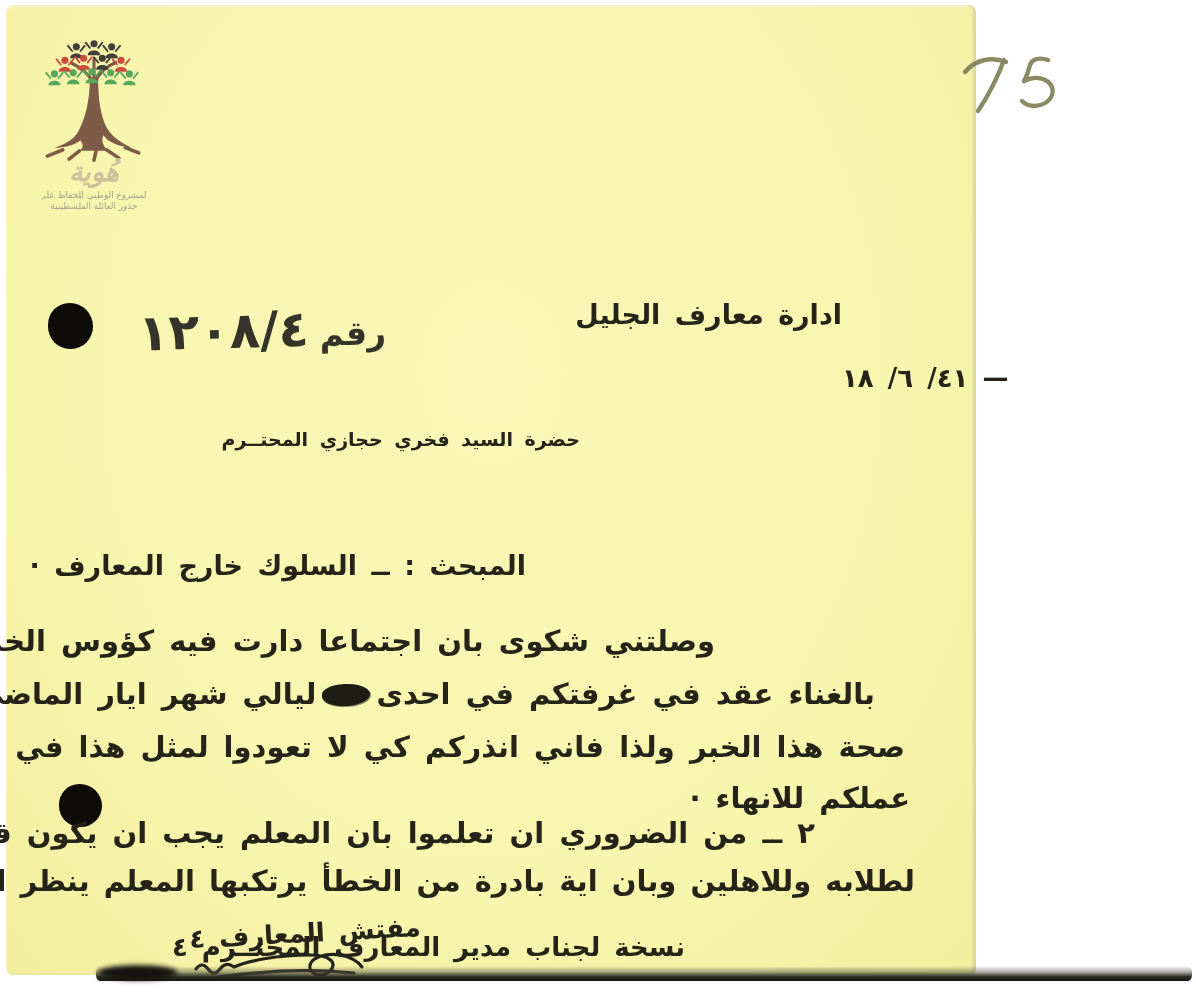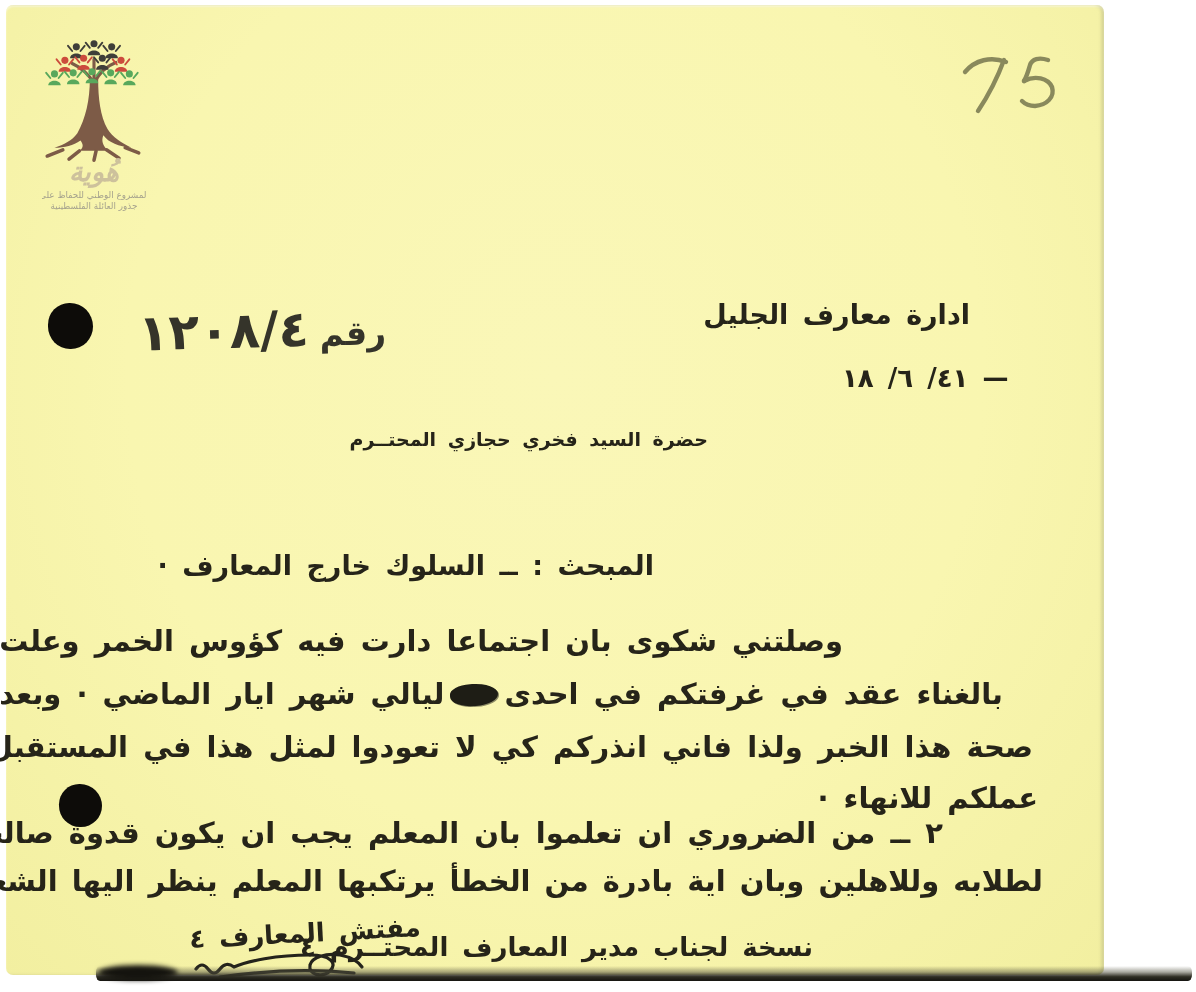--- a/index.html
+++ b/index.html
@@ -2,21 +2,21 @@
 <html lang="ar"><head>
 <meta charset="utf-8">
 <style>
   html,body{margin:0;padding:0;background:#ffffff;}
   #scan{
     position:relative;width:1196px;height:992px;overflow:hidden;
     font-family:"DejaVu Sans",sans-serif;background:#ffffff;
   }
   
   #paper{
-    position:absolute;left:6px;top:5px;width:1098px;height:970px;
+    position:absolute;left:6px;top:5px;width:970px;height:970px;
     background:radial-gradient(ellipse at 50% 38%, #faf7b8 0%, #f9f6b0 55%, #f2efa0 100%);
     border-radius:7px;
     box-shadow:inset -3px 0 3px rgba(150,148,110,.30), inset 0 2px 2px rgba(255,255,240,.6);
   }
   .bottom-edge{
     position:absolute;left:90px;top:961px;width:1096px;height:15px;
     background:linear-gradient(to bottom, rgba(110,110,90,0) 0%, rgba(85,84,66,.5) 40%, #2e2d23 72%, #151410 100%);
     border-radius:4px/6px;filter:blur(.6px);
   }
   .bottom-edge::before{

